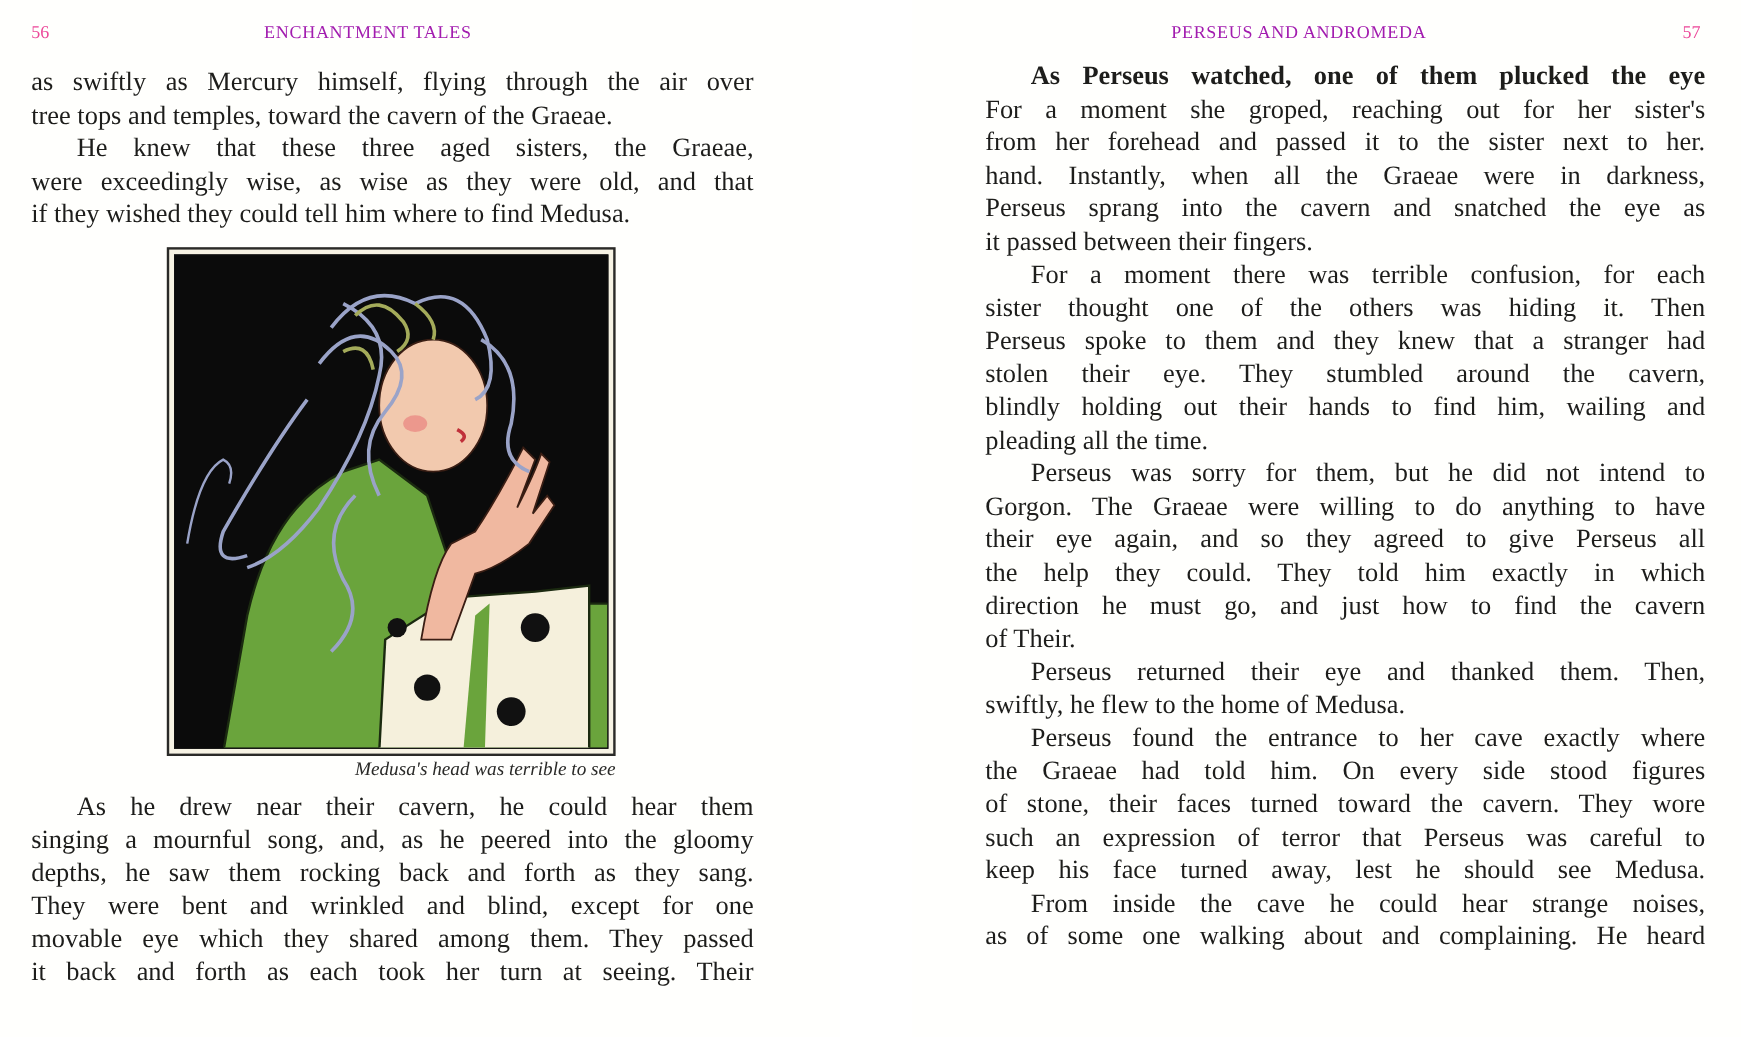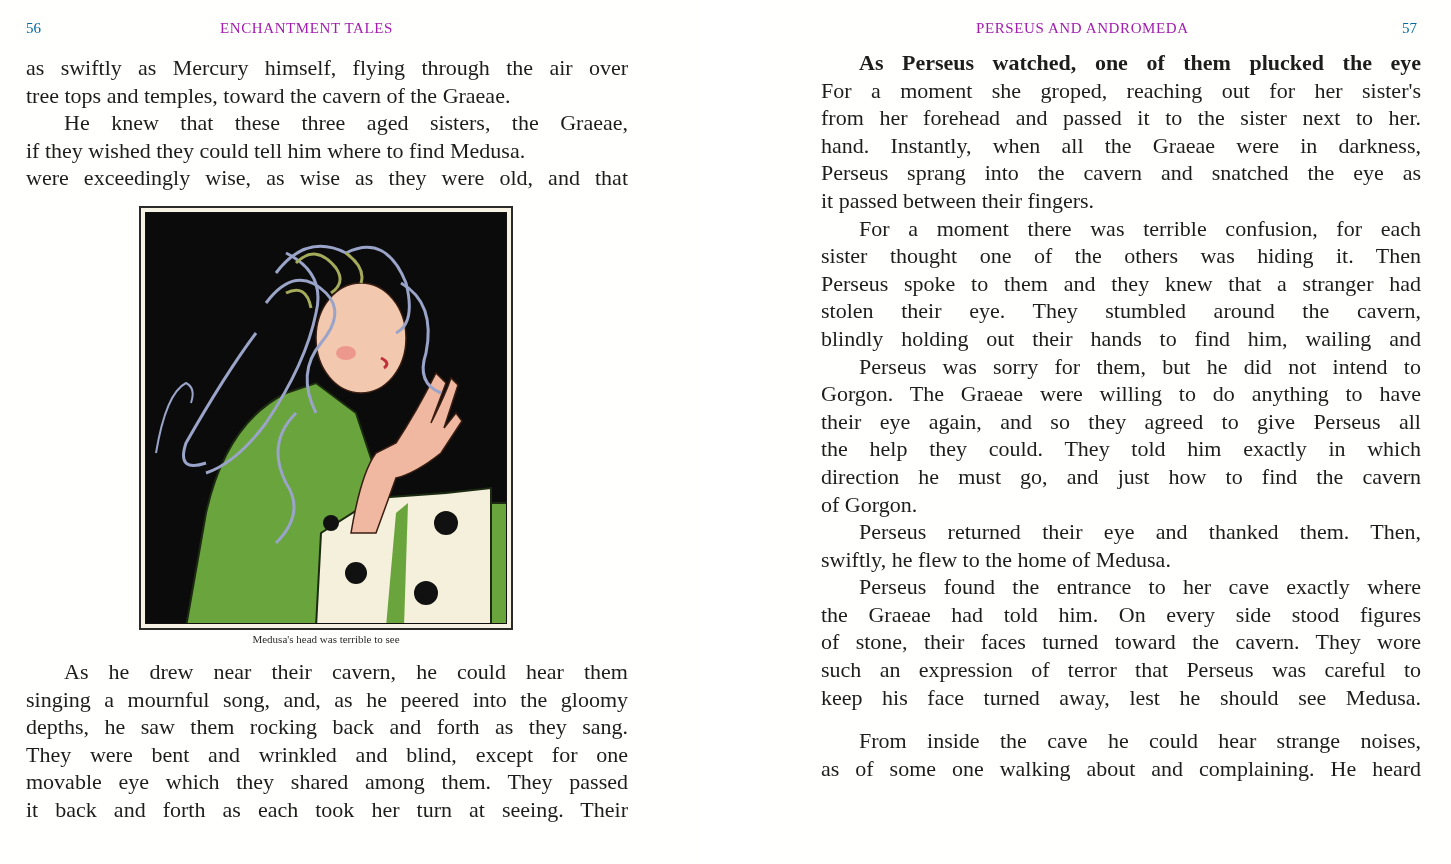--- a/index.html
+++ b/index.html
@@ -11,53 +11,53 @@
     position: relative;
   }
   .page { position: absolute; top: 0; height: 864px; background: #fffffd; }
   .page-left { left: 0; width: 700px; }
   .page-right { left: 760px; width: 691px; }
 
   .running-head {
     position: absolute; top: 20px;
     font-size: 15px; letter-spacing: 0.6px; color: #a21caf;
   }
-  .folio { position: absolute; top: 20px; font-size: 15px; color: #0369a1; }
+  .folio { position: absolute; top: 20px; font-size: 15px; color: #ec4899; }
 
   .text-block { position: absolute; font-size: 22px; line-height: 27.6px; }
   .line { display: block; text-align: justify; text-align-last: justify; white-space: nowrap; height: 27.6px; }
   .line.last { text-align-last: left; }
 
   
   .plate {
     position: absolute; left: 139px; top: 206px; width: 374px; height: 424px;
     border: 2px solid #2a2a28; background: #f7f3e4; box-sizing: border-box;
   }
   .plate-inner {
     position: absolute; left: 4px; top: 4px; right: 4px; bottom: 4px;
     background: #0b0b0b; overflow: hidden; border: 1px solid #111;
   }
   .caption {
     position: absolute; left: 139px; width: 374px; top: 633px;
-    text-align: center; font-size: 11px; color: #2a2a28;
+    text-align: right; font-style: italic; font-size: 16px; color: #2a2a28;
   }
 </style>
 </head>
 <body>
 
 <div class="page page-left">
   <span class="folio" style="left:26px;">56</span>
   <span class="running-head" style="left:220px;">ENCHANTMENT TALES</span>
 
   <div class="text-block" style="left:26px; top:54px; width:602px;">
     <span class="line">as swiftly as Mercury himself, flying through the air over</span>
     <span class="line last">tree tops and temples, toward the cavern of the Graeae.</span>
     <span class="line" style="padding-left:38px;">He knew that these three aged sisters, the Graeae,</span>
+    <span class="line">were exceedingly wise, as wise as they were old, and that</span>
     <span class="line last">if they wished they could tell him where to find Medusa.</span>
-    <span class="line">were exceedingly wise, as wise as they were old, and that</span>
   </div>
 
   <div class="plate">
     <div class="plate-inner">
       <svg width="364" height="414" viewBox="0 0 364 414">
         <rect width="364" height="414" fill="#0b0b0b"></rect>
 
         <path d="M40 414 L60 300 Q80 210 140 180 L170 170 L210 200 L230 260 L250 300 L330 290 L364 290 L364 414 Z" fill="#6aa43c" stroke="#1b2a10" stroke-width="2"></path>
 
         <path d="M170 414 L175 320 L230 285 L300 280 L345 275 L345 414 Z" fill="#f5f0dc" stroke="#1b2a10" stroke-width="2"></path>
@@ -114,29 +114,30 @@
     <span class="line">For a moment she groped, reaching out for her sister's</span>
     <span class="line">from her forehead and passed it to the sister next to her.</span>
     <span class="line">hand.  Instantly, when all the Graeae were in darkness,</span>
     <span class="line">Perseus sprang into the cavern and snatched the eye as</span>
     <span class="line last">it passed between their fingers.</span>
     <span class="line" style="padding-left:38px;">For a moment there was terrible confusion, for each</span>
     <span class="line">sister thought one of the others was hiding it.  Then</span>
     <span class="line">Perseus spoke to them and they knew that a stranger had</span>
     <span class="line">stolen their eye.  They stumbled around the cavern,</span>
     <span class="line">blindly holding out their hands to find him, wailing and</span>
+    <span class="line last">pleading all the time.</span>
     <span class="line" style="padding-left:38px;">Perseus was sorry for them, but he did not intend to</span>
     <span class="line">Gorgon.  The Graeae were willing to do anything to have</span>
     <span class="line">their eye again, and so they agreed to give Perseus all</span>
     <span class="line">the help they could.  They told him exactly in which</span>
     <span class="line">direction he must go, and just how to find the cavern</span>
-    <span class="line last">of Gorgon.</span>
+    <span class="line last">of Their.</span>
     <span class="line" style="padding-left:38px;">Perseus returned their eye and thanked them.  Then,</span>
     <span class="line last">swiftly, he flew to the home of Medusa.</span>
     <span class="line" style="padding-left:38px;">Perseus found the entrance to her cave exactly where</span>
     <span class="line">the Graeae had told him.  On every side stood figures</span>
     <span class="line">of stone, their faces turned toward the cavern.  They wore</span>
     <span class="line">such an expression of terror that Perseus was careful to</span>
     <span class="line">keep his face turned away, lest he should see Medusa.</span>
-    <span class="line" style="padding-left:38px;margin-top:16px;">From inside the cave he could hear strange noises,</span>
+    <span class="line" style="padding-left:38px;">From inside the cave he could hear strange noises,</span>
     <span class="line">as of some one walking about and complaining.  He heard</span>
   </div>
 </div>
 
 </body></html>

